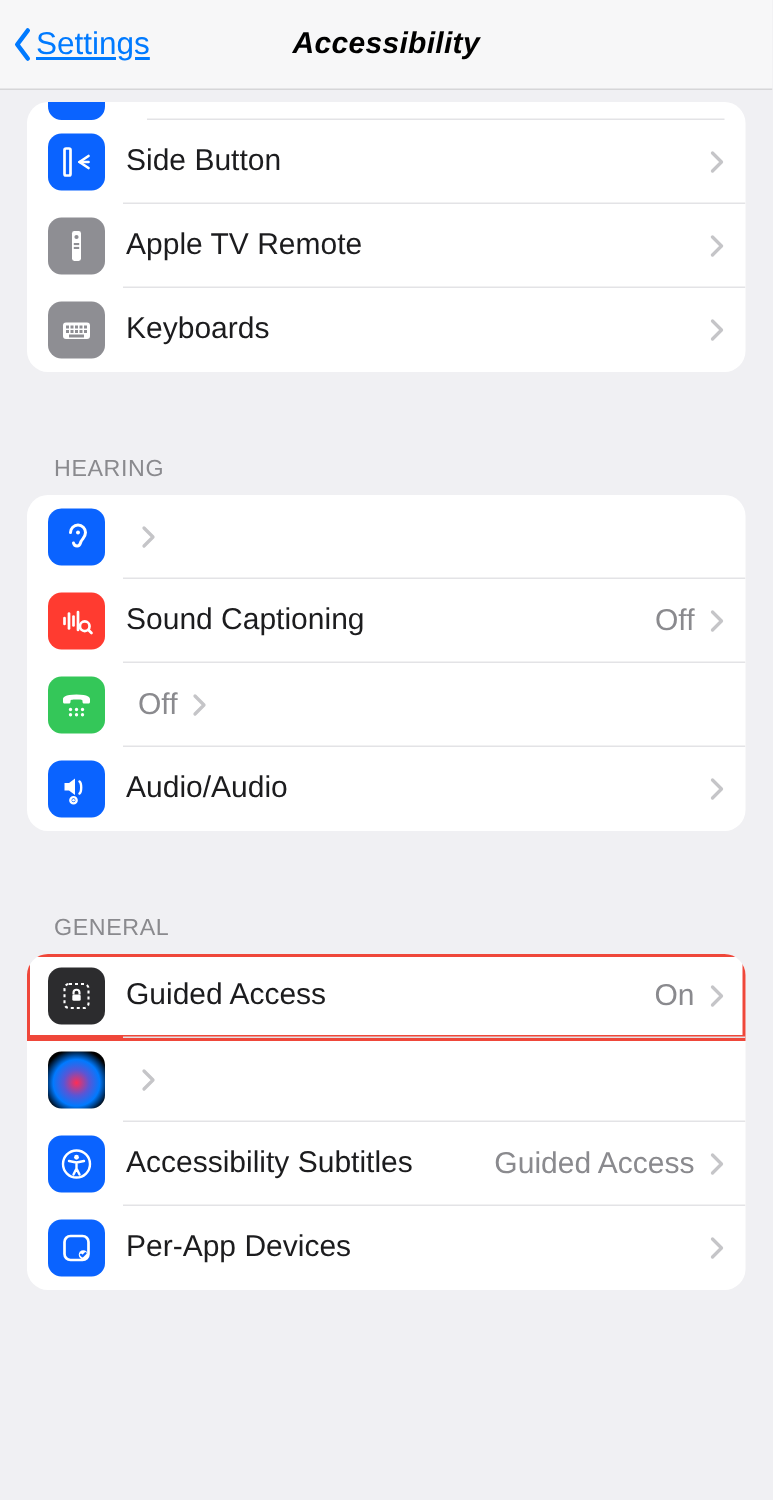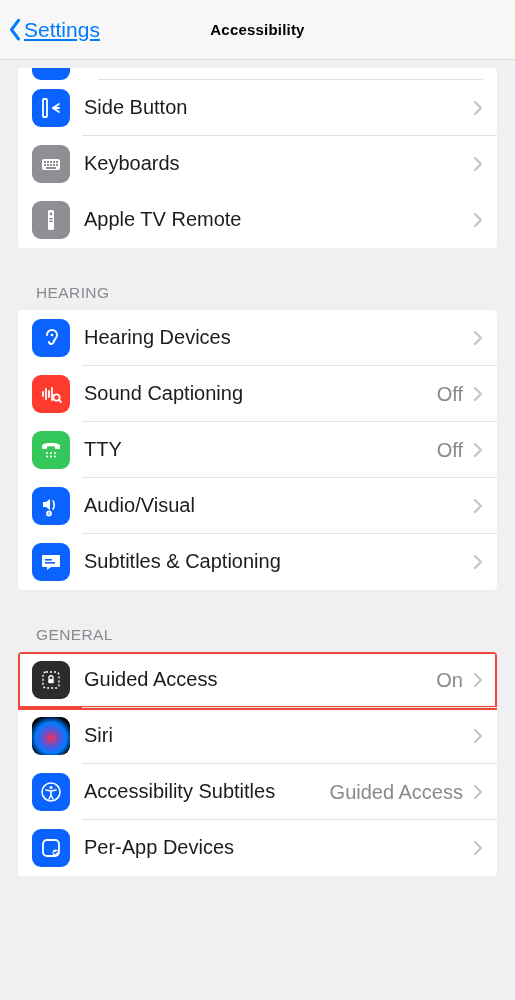--- a/index.html
+++ b/index.html
@@ -33,35 +33,36 @@
   }
   .navbar .back .chev {
     width: 14px; height: 24px;
     display: inline-flex; align-items: center; justify-content: center;
   }
   .navbar .back .lbl {
     text-decoration: underline;
   }
   .navbar .title {
     font-weight: 600;
-    font-size: 15px;
+    font-size: 20px;
     letter-spacing: 0.2px;
+    font-style: italic;
   }
   
   .group {
     margin: 0 18px;
     background: #fff;
-    border-radius: 4px;
+    border-radius: 14px;
     overflow: hidden;
   }
   .group.partial-top {
     margin-top: 8px;
   }
   .group + .section-header,
-  .group-wrap + .group-wrap { margin-top: 36px; }
+  .group-wrap + .group-wrap { margin-top: 56px; }
   .section-header {
     margin: 36px 36px 8px 36px;
     font-size: 15.5px;
     letter-spacing: 0.4px;
     color: #8a8a8e;
     text-transform: uppercase;
   }
   .row {
     display: flex;
     align-items: center;
@@ -157,20 +158,38 @@
 
   <div class="row">
     <div class="icon-wrap bg-blue">
       <svg viewBox="0 0 24 24" fill="none" stroke="#fff" stroke-width="1.8" stroke-linecap="round" stroke-linejoin="round">
         <rect x="4" y="3" width="4" height="18" rx="1"></rect>
         <polyline points="20,8 14,12 20,16"></polyline>
           <line x1="14" y1="12" x2="20" y2="12"></line>
       </svg>
     </div>
     <div class="row-label">Side Button</div>
+    <span class="chevron">
+      <svg viewBox="0 0 10 16" fill="none" stroke="#c5c5c8" stroke-width="2.2" stroke-linecap="round" stroke-linejoin="round">
+          <polyline points="2,2 8,8 2,14"></polyline>
+        </svg>
+    </span>
+    <div class="sep"></div>
+  </div>
+
+  <div class="row">
+    <div class="icon-wrap bg-grey">
+      <svg viewBox="0 0 24 24" fill="#fff">
+        <rect x="9" y="2" width="6" height="20" rx="1.6"></rect>
+        <circle cx="12" cy="6" r="1.4" fill="#8e8e93"></circle>
+        <rect x="10.2" y="10" width="3.6" height="1.4" fill="#8e8e93"></rect>
+        <rect x="10.2" y="12.6" width="3.6" height="1.4" fill="#8e8e93"></rect>
+      </svg>
+    </div>
+    <div class="row-label">Apple TV Remote</div>
     <span class="chevron">
       <svg viewBox="0 0 10 16" fill="none" stroke="#c5c5c8" stroke-width="2.2" stroke-linecap="round" stroke-linejoin="round">
           <polyline points="2,2 8,8 2,14"></polyline>
         </svg>
     </span>
     <div class="sep"></div>
   </div>
 
   <div class="row">
     <div class="icon-wrap bg-grey">
@@ -192,51 +211,32 @@
       </svg>
     </div>
     <div class="row-label">Keyboards</div>
     <span class="chevron">
       <svg viewBox="0 0 10 16" fill="none" stroke="#c5c5c8" stroke-width="2.2" stroke-linecap="round" stroke-linejoin="round">
           <polyline points="2,2 8,8 2,14"></polyline>
         </svg>
     </span>
 
   </div>
-
-  <div class="row">
-    <div class="icon-wrap bg-grey">
-      <svg viewBox="0 0 24 24" fill="#fff">
-        <rect x="9" y="2" width="6" height="20" rx="1.6"></rect>
-        <circle cx="12" cy="6" r="1.4" fill="#8e8e93"></circle>
-        <rect x="10.2" y="10" width="3.6" height="1.4" fill="#8e8e93"></rect>
-        <rect x="10.2" y="12.6" width="3.6" height="1.4" fill="#8e8e93"></rect>
-      </svg>
-    </div>
-    <div class="row-label">Apple TV Remote</div>
-    <span class="chevron">
-      <svg viewBox="0 0 10 16" fill="none" stroke="#c5c5c8" stroke-width="2.2" stroke-linecap="round" stroke-linejoin="round">
-          <polyline points="2,2 8,8 2,14"></polyline>
-        </svg>
-    </span>
-    <div class="sep"></div>
-  </div>
 </div>
 
 <div class="section-header">HEARING</div>
 <div class="group">
 
   <div class="row">
     <div class="icon-wrap bg-blue">
       <svg viewBox="0 0 24 24" fill="none" stroke="#fff" stroke-width="2" stroke-linecap="round" stroke-linejoin="round">
         <path d="M8 9a5 5 0 0 1 10 0c0 3-2 4-3 6-0.6 1.2-0.5 3-2.5 3A2.5 2.5 0 0 1 10 16"></path>
         <circle cx="13" cy="9" r="1.3" fill="#fff" stroke="none"></circle>
       </svg>
     </div>
-    <div class="row-label">Hearing Devices</div>
     <span class="chevron">
       <svg viewBox="0 0 10 16" fill="none" stroke="#c5c5c8" stroke-width="2.2" stroke-linecap="round" stroke-linejoin="round">
           <polyline points="2,2 8,8 2,14"></polyline>
         </svg>
     </span>
     <div class="sep"></div>
   </div>
 
   <div class="row">
     <div class="icon-wrap bg-red">
@@ -266,64 +266,47 @@
         <g>
           <circle cx="8" cy="15" r="1.1"></circle>
             <circle cx="12" cy="15" r="1.1"></circle>
             <circle cx="16" cy="15" r="1.1"></circle>
           <circle cx="8" cy="18.5" r="1.1"></circle>
             <circle cx="12" cy="18.5" r="1.1"></circle>
             <circle cx="16" cy="18.5" r="1.1"></circle>
         </g>
       </svg>
     </div>
-    <div class="row-label">TTY</div>
     <div class="row-detail">Off</div>
     <span class="chevron">
       <svg viewBox="0 0 10 16" fill="none" stroke="#c5c5c8" stroke-width="2.2" stroke-linecap="round" stroke-linejoin="round">
           <polyline points="2,2 8,8 2,14"></polyline>
         </svg>
     </span>
     <div class="sep"></div>
   </div>
 
   <div class="row">
     <div class="icon-wrap bg-blue">
       <svg viewBox="0 0 24 24" fill="#fff">
         <path d="M4 8h3l4-3v11l-4-3H4z"></path>
         <path d="M14 7c1.5 1 1.5 7 0 8" fill="none" stroke="#fff" stroke-width="1.6" stroke-linecap="round"></path>
         <circle cx="10" cy="19.5" r="2.1" fill="none" stroke="#fff" stroke-width="1.6"></circle>
         <circle cx="10" cy="19.5" r="0.9"></circle>
       </svg>
     </div>
-    <div class="row-label">Audio/Visual</div>
-    <span class="chevron">
-      <svg viewBox="0 0 10 16" fill="none" stroke="#c5c5c8" stroke-width="2.2" stroke-linecap="round" stroke-linejoin="round">
-          <polyline points="2,2 8,8 2,14"></polyline>
-        </svg>
-    </span>
-    <div class="sep"></div>
-  </div>
-
-  <div class="row">
-    <div class="icon-wrap bg-blue">
-      <svg viewBox="0 0 24 24" fill="#fff">
-        <path d="M4 5h16a1 1 0 0 1 1 1v10a1 1 0 0 1-1 1H12l-4 3v-3H4a1 1 0 0 1-1-1V6a1 1 0 0 1 1-1z"></path>
-        <rect x="6" y="9" width="7" height="1.6" fill="#0a63ff"></rect>
-        <rect x="6" y="12" width="10" height="1.6" fill="#0a63ff"></rect>
-      </svg>
-    </div>
-    <div class="row-label">Subtitles &amp; Captioning</div>
-    <span class="chevron">
-      <svg viewBox="0 0 10 16" fill="none" stroke="#c5c5c8" stroke-width="2.2" stroke-linecap="round" stroke-linejoin="round">
-          <polyline points="2,2 8,8 2,14"></polyline>
-        </svg>
-    </span>
-
-  </div>
+    <div class="row-label">Audio/Audio</div>
+    <span class="chevron">
+      <svg viewBox="0 0 10 16" fill="none" stroke="#c5c5c8" stroke-width="2.2" stroke-linecap="round" stroke-linejoin="round">
+          <polyline points="2,2 8,8 2,14"></polyline>
+        </svg>
+    </span>
+    <div class="sep"></div>
+  </div>
+
 </div>
 
 <div class="section-header">GENERAL</div>
 <div class="group">
 
   <div class="row highlighted">
     <div class="icon-wrap bg-dark">
       <svg viewBox="0 0 24 24" fill="none">
         <rect x="4" y="4" width="16" height="16" rx="3" stroke="#fff" stroke-width="1.4" stroke-dasharray="2 2"></rect>
         <rect x="9.2" y="11" width="5.6" height="4.2" rx="1" fill="#fff"></rect>
@@ -335,21 +318,20 @@
     <span class="chevron">
       <svg viewBox="0 0 10 16" fill="none" stroke="#c5c5c8" stroke-width="2.2" stroke-linecap="round" stroke-linejoin="round">
           <polyline points="2,2 8,8 2,14"></polyline>
         </svg>
     </span>
     <div class="sep"></div>
   </div>
 
   <div class="row">
     <div class="icon-wrap bg-siri"></div>
-    <div class="row-label">Siri</div>
     <span class="chevron">
       <svg viewBox="0 0 10 16" fill="none" stroke="#c5c5c8" stroke-width="2.2" stroke-linecap="round" stroke-linejoin="round">
           <polyline points="2,2 8,8 2,14"></polyline>
         </svg>
     </span>
     <div class="sep"></div>
   </div>
 
   <div class="row">
     <div class="icon-wrap bg-blue">

